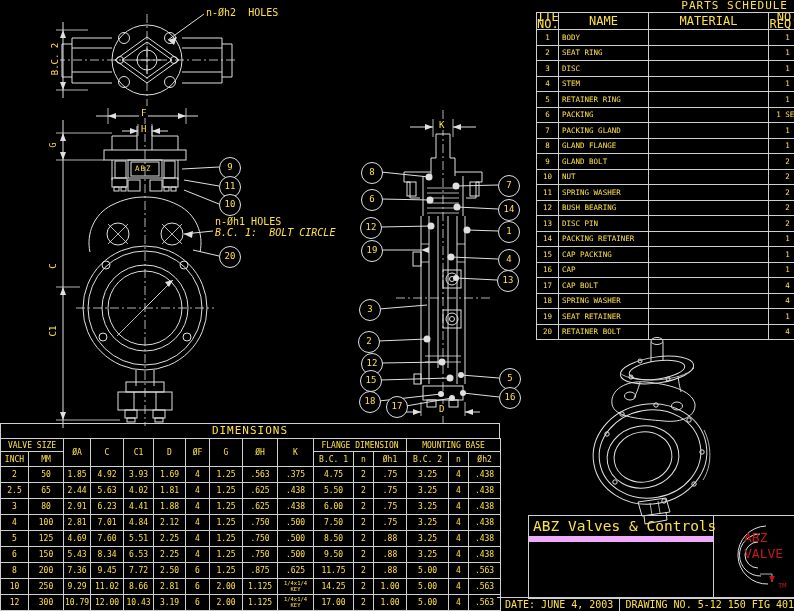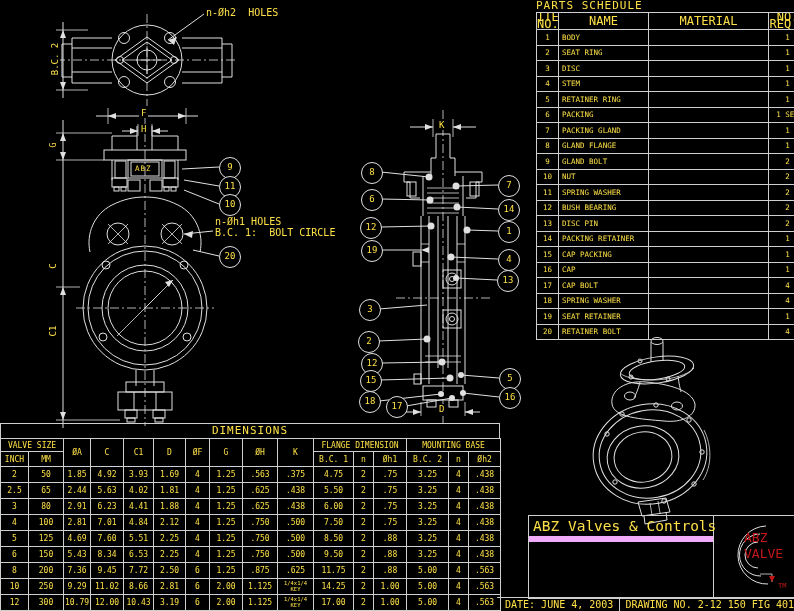--- a/index.html
+++ b/index.html
@@ -12,21 +12,21 @@
   svg .cl{stroke-dasharray:9 3 2 3;stroke-width:0.8;}
   svg .thin{stroke-width:0.8;}
   .lab{position:absolute;background:#000;font-size:9px;line-height:10px;padding:0 2px;white-space:pre;}
   .vlab{position:absolute;background:#000;font-size:9px;line-height:10px;text-align:center;
         transform:rotate(-90deg);transform-origin:center;white-space:pre;}
   .note{position:absolute;background:transparent;font-size:10px;line-height:11px;white-space:pre;}
   .balloon{position:absolute;width:20px;height:20px;border:1px solid #e0e0e0;border-radius:50%;
            background:#000;text-align:center;font-size:9px;line-height:19px;}
   
   .parts{position:absolute;left:536px;top:0;width:258px;height:340px;overflow:hidden;}
-  .parts .ttl{width:252px;text-align:left;font-size:11px;line-height:11px;letter-spacing:1px;}
+  .parts .ttl{width:252px;text-align:right;font-size:11px;line-height:11px;letter-spacing:1px;}
   table{border-collapse:collapse;table-layout:fixed;}
   .parts table{width:270px;margin-top:1px;}
   .parts td,.parts th{border:1px solid #cfcfcf;font-weight:normal;font-size:7.5px;
         line-height:7.5px;padding:0;text-align:center;overflow:hidden;}
   .parts th{font-size:12px;line-height:7px;}
   .parts td.nm{text-align:left;padding-left:3px;}
   .parts tr{height:15.5px;}
   .parts tr.hd{height:17px;}
   
   .dims{position:absolute;left:0;top:423px;width:500px;}
@@ -248,21 +248,21 @@
   <div class="vlab" style="left:36px;top:54px;width:38px;">B.C. 2</div>
   <div class="lab" style="left:139px;top:108px;">F</div>
   <div class="lab" style="left:139px;top:124px;">H</div>
   <div class="vlab" style="left:48px;top:140px;width:10px;">G</div>
   <div class="vlab" style="left:48px;top:261px;width:10px;">C</div>
   <div class="vlab" style="left:45px;top:326px;width:16px;">C1</div>
   <div class="lab" style="left:437px;top:120px;">K</div>
   <div class="lab" style="left:437px;top:404px;">D</div>
   <div class="lab" style="left:133px;top:164px;font-size:7.5px;letter-spacing:1px;background:transparent;">ABZ</div>
   <div class="note" style="left:215px;top:216px;">n-Øh1 HOLES</div>
-  <div class="note" style="left:215px;top:227px;">B.C. 1:  BOLT CIRCLE</div>
+  <div class="note" style="left:215px;top:227px;font-style:italic;">B.C. 1:  BOLT CIRCLE</div>
   <div id="balloon-layer">
       <div class="balloon" style="left: 219px; top: 157px;">9</div>
       <div class="balloon" style="left: 219px; top: 176px;">11</div>
       <div class="balloon" style="left: 219px; top: 194px;">10</div>
       <div class="balloon" style="left: 219px; top: 246px;">20</div>
       <div class="balloon" style="left: 361px; top: 162px;">8</div>
       <div class="balloon" style="left: 361px; top: 189px;">6</div>
       <div class="balloon" style="left: 360px; top: 217px;">12</div>
       <div class="balloon" style="left: 361px; top: 240px;">19</div>
       <div class="balloon" style="left: 359px; top: 299px;">3</div>
@@ -649,16 +649,16 @@
           <polygon points="58,66 55,60 61,60" style="fill:#c41818;stroke:none;"></polygon>
         </g>
         <text x="30" y="26" style="fill:#c41818;stroke:none;font-size:13px;">ABZ</text>
         <text x="30" y="42" style="fill:#c41818;stroke:none;font-size:13px;">VALVE</text>
         <text x="64" y="72" style="fill:#c41818;stroke:none;font-size:7px;">TM</text>
       </svg>
     </div>
   </div>
   <div class="botbar">
     <div class="cell1">DATE: JUNE 4, 2003</div>
-    <div class="cell2">DRAWING NO. 2-12 150 FIG 401</div>
+    <div class="cell2">DRAWING NO. 5-12 150 FIG 401</div>
   </div>
 
 </div>
 
 </body></html>

